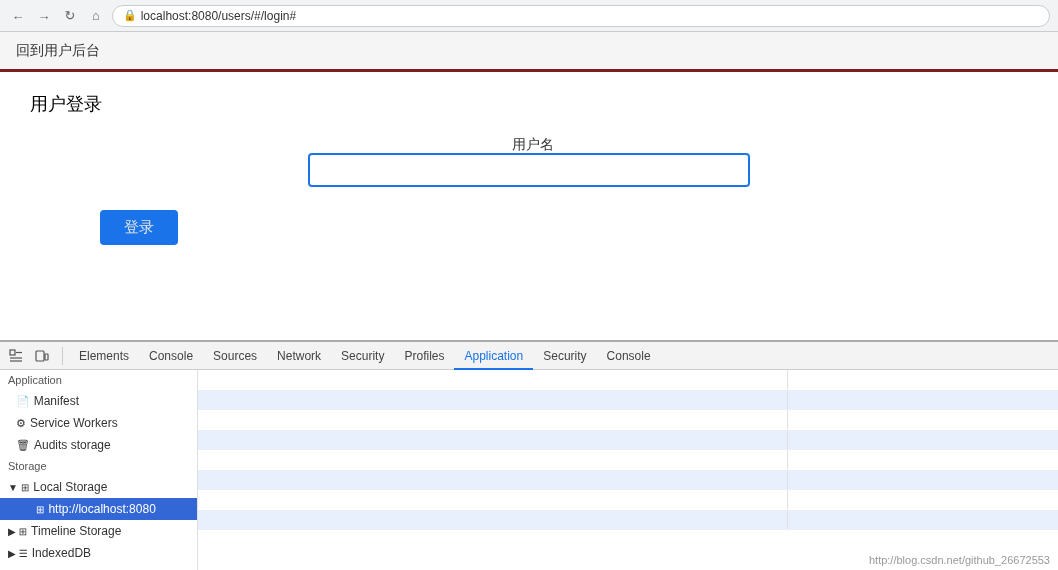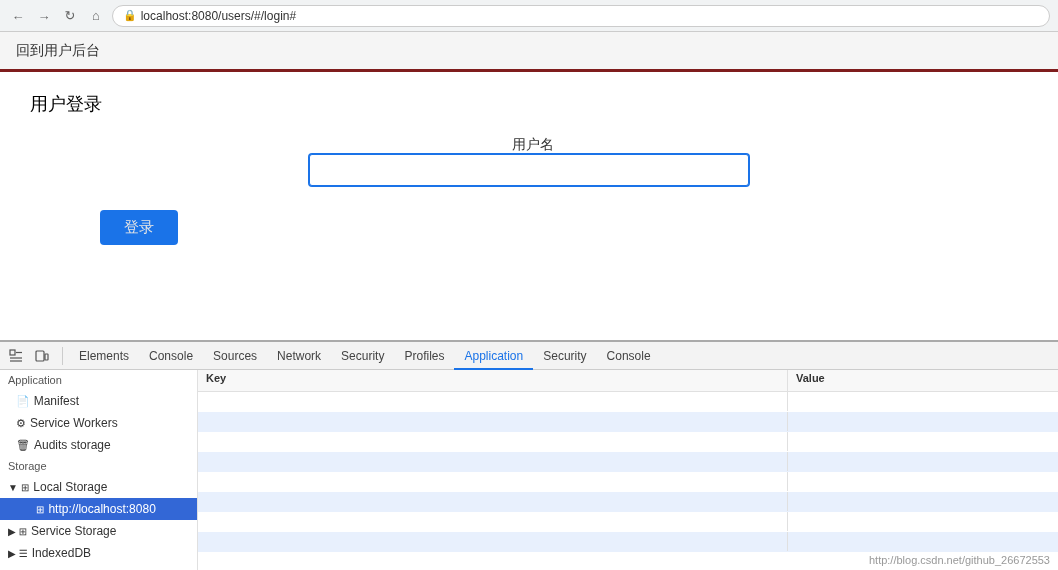--- a/index.html
+++ b/index.html
@@ -351,36 +351,32 @@
         <div class="storage-child selected">
           <span style="margin-right:4px; font-size:10px;">⊞</span>
           <span>http://localhost:8080</span>
         </div>
       </div>
 
       <div class="storage-group">
         <div class="storage-group-header">
           <span class="triangle">▶</span>
           <span style="margin-right:4px; font-size:10px;">⊞</span>
-          <span>Service Storage</span>
+          <span>Timeline Storage</span>
         </div>
       </div>
 
       <div class="storage-group-header">
         <span class="triangle">▶</span>
         <span style="margin-right:4px; font-size:10px;">☰</span>
         <span>IndexedDB</span>
       </div>
     </div>
 
     <div class="devtools-main">
-      <div class="devtools-table-header">
-        <div class="col-key">Key</div>
-        <div class="col-val">Value</div>
-      </div>
       <div class="devtools-table-rows">
         <div class="table-row">
           <div class="row-key"></div>
           <div class="row-val"></div>
         </div>
         <div class="table-row">
           <div class="row-key"></div>
           <div class="row-val"></div>
         </div>
         <div class="table-row">

